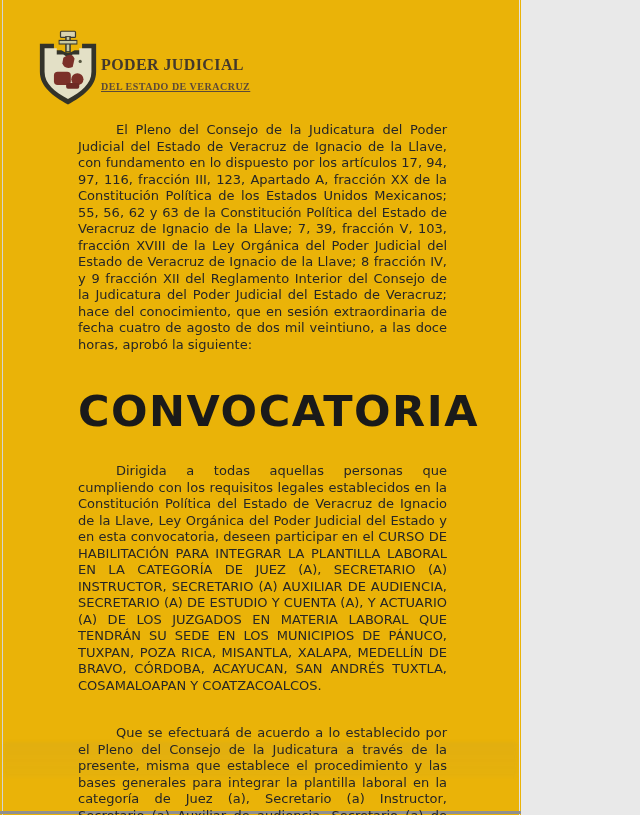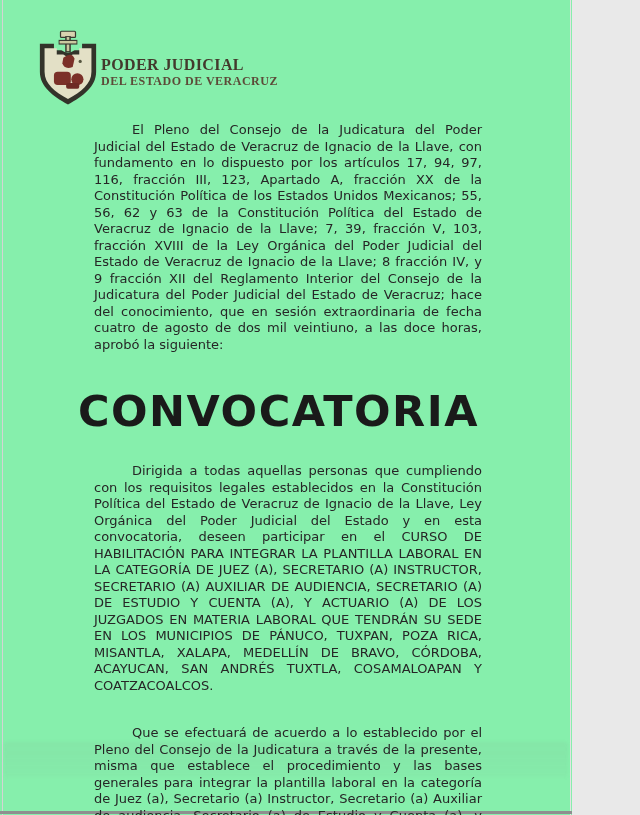--- a/index.html
+++ b/index.html
@@ -2,23 +2,23 @@
 <html><head>
 <meta charset="utf-8">
 <style>
   html, body {
     margin: 0;
     padding: 0;
     background: #e9e9e9;
   }
   .page {
     position: relative;
-    width: 572px;
+    width: 521px;
     height: 815px;
-    background: #86efac;
+    background: #eab308;
     overflow: hidden;
     font-family: "DejaVu Sans", sans-serif;
     color: #262626;
   }
   
   .scan-left-edge {
     position: absolute;
     left: 2px; top: 0; bottom: 0;
     width: 1px;
     background: #d4d4d4;
@@ -60,26 +60,27 @@
     color: #43392c;
     line-height: 1;
   }
   .logo-title {
     font-size: 16px;
     font-weight: bold;
     letter-spacing: 0.4px;
     white-space: nowrap;
   }
   .logo-subtitle {
-    font-size: 12px;
+    font-size: 10px;
     font-weight: bold;
     letter-spacing: 0.5px;
     color: #5c4a38;
-    margin-top: 2px;
+    margin-top: 9px;
     white-space: nowrap;
+    text-decoration: underline;
   }
   .header-right {
     position: absolute;
     right: 32px; top: 56px;
     text-align: right;
     font-style: italic;
     font-weight: bold;
   }
   .org-title {
     font-size: 12.5px;
@@ -99,21 +100,21 @@
     position: absolute;
     top: 118px;
     left: 78px;
     right: 74px;
   }
   .para {
     font-size: 13px;
     line-height: 16.5px;
     text-align: justify;
     text-indent: 38px;
-    margin: 16px;
+    margin: 0;
   }
   .para-intro   { margin-top: 4px; }
   .doc-title {
     text-align: left;
     font-weight: bold;
     font-size: 43px;
     letter-spacing: 1.5px;
     color: #1a1a1a;
     margin: 33px 0 27px 0;
     text-indent: 0;

